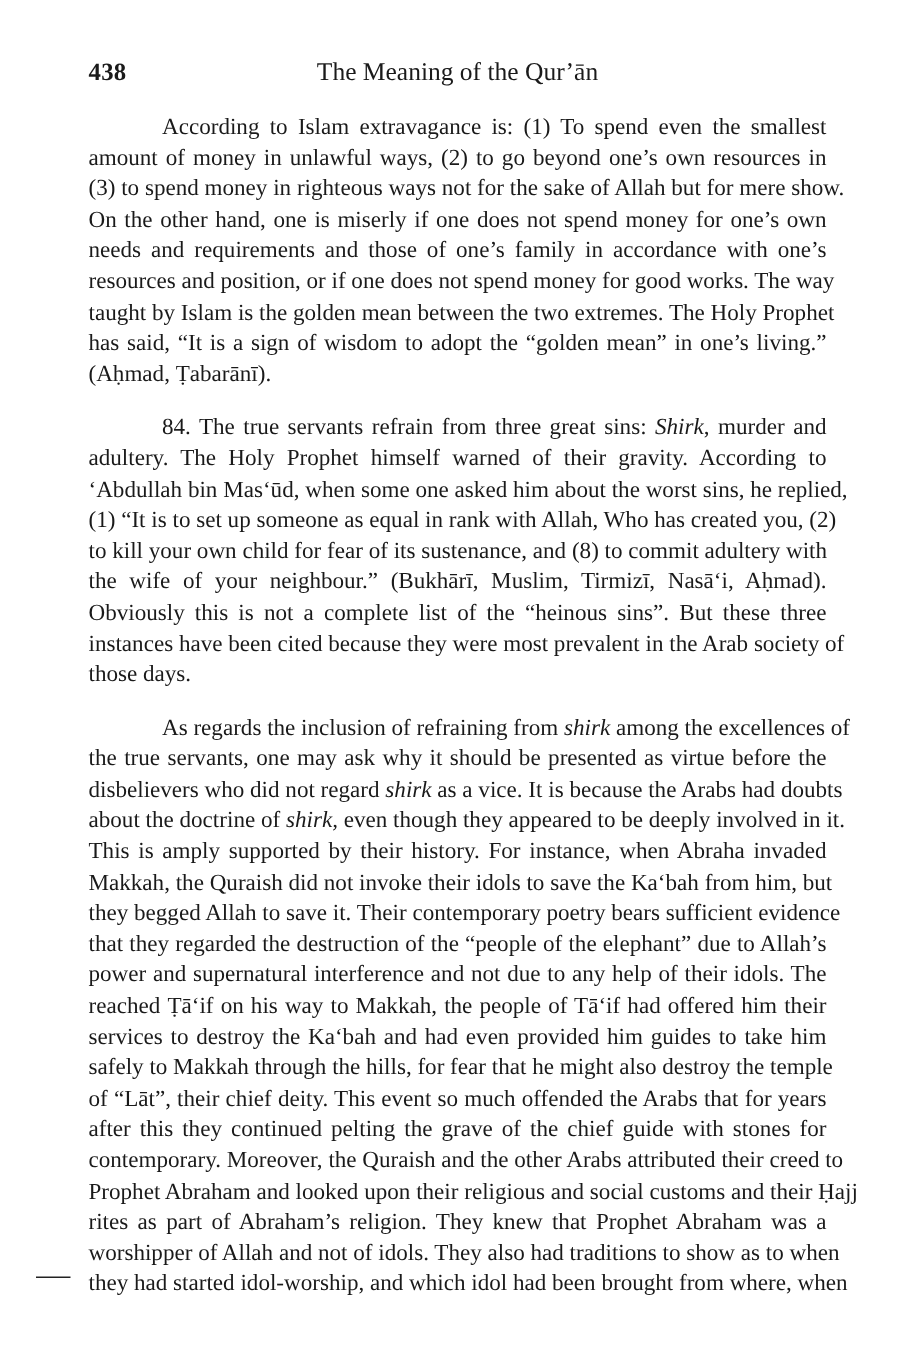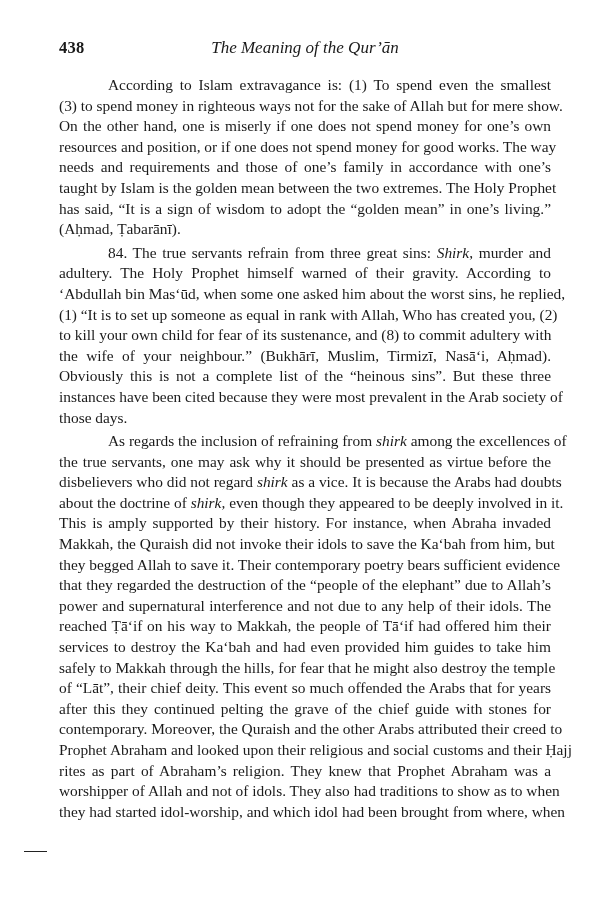--- a/index.html
+++ b/index.html
@@ -11,28 +11,28 @@
   }
   .page-header {
     position:absolute; left:59px; top:38px; width:492px; height:20px;
   }
   .page-number {
     position:absolute; left:0; top:0;
     font-size:16.5px; font-weight:bold; letter-spacing:0.2px;text-align:right;
   }
   .running-title {
     position:absolute; left:0; right:0; top:0; text-align:center;
-    font-style:italic; font-size:17px;
+    font-size:17px;
   }
   .body-text {
     position:absolute; left:59px; top:75px; width:492px;
     font-size:15.4px; line-height:20.6px;
   }
   .para { margin:0; }
-  .para + .para { margin-top:3px; }
+  .para + .para { margin-top:15px; }
   .line {
     display:block; text-align:justify; text-align-last:justify;
     white-space:nowrap; height:20.6px; overflow:visible;
   }
   .line.last { text-align-last:left; }
   .line.indent { padding-left:49px; }
   .line i { font-style:italic; }
   .margin-rule {
     position:absolute; left:24px; top:851px; width:23px; height:1px;
     background:#222;
@@ -42,24 +42,25 @@
 <body>
 
 <div class="page-header">
   <span class="page-number">438</span>
   <div class="running-title">The Meaning of the Qur’ān</div>
 </div>
 
 <div class="body-text">
   <div class="para">
       <span class="line indent">According to Islam extravagance is: (1) To spend even the smallest</span>
+      <span class="line">amount of money in unlawful ways, (2) to go beyond one’s own resources in</span>
       <span class="line">(3) to spend money in righteous ways not for the sake of Allah but for mere show.</span>
       <span class="line">On the other hand, one is miserly if one does not spend money for one’s own</span>
+      <span class="line">needs and requirements and those of one’s family in accordance with one’s</span>
       <span class="line">resources and position, or if one does not spend money for good works. The way</span>
-      <span class="line">needs and requirements and those of one’s family in accordance with one’s</span>
       <span class="line">taught by Islam is the golden mean between the two extremes. The Holy Prophet</span>
       <span class="line">has said, “It is a sign of wisdom to adopt the “golden mean” in one’s living.”</span>
       <span class="line last">(Aḥmad, Ṭabarānī).</span>
     </div>
   <div class="para">
       <span class="line indent">84. The true servants refrain from three great sins: <i>Shirk</i>, murder and</span>
       <span class="line">adultery. The Holy Prophet himself warned of their gravity. According to</span>
       <span class="line">‘Abdullah bin Mas‘ūd, when some one asked him about the worst sins, he replied,</span>
       <span class="line">(1) “It is to set up someone as equal in rank with Allah, Who has created you, (2)</span>
       <span class="line">to kill your own child for fear of its sustenance, and (8) to commit adultery with</span>

